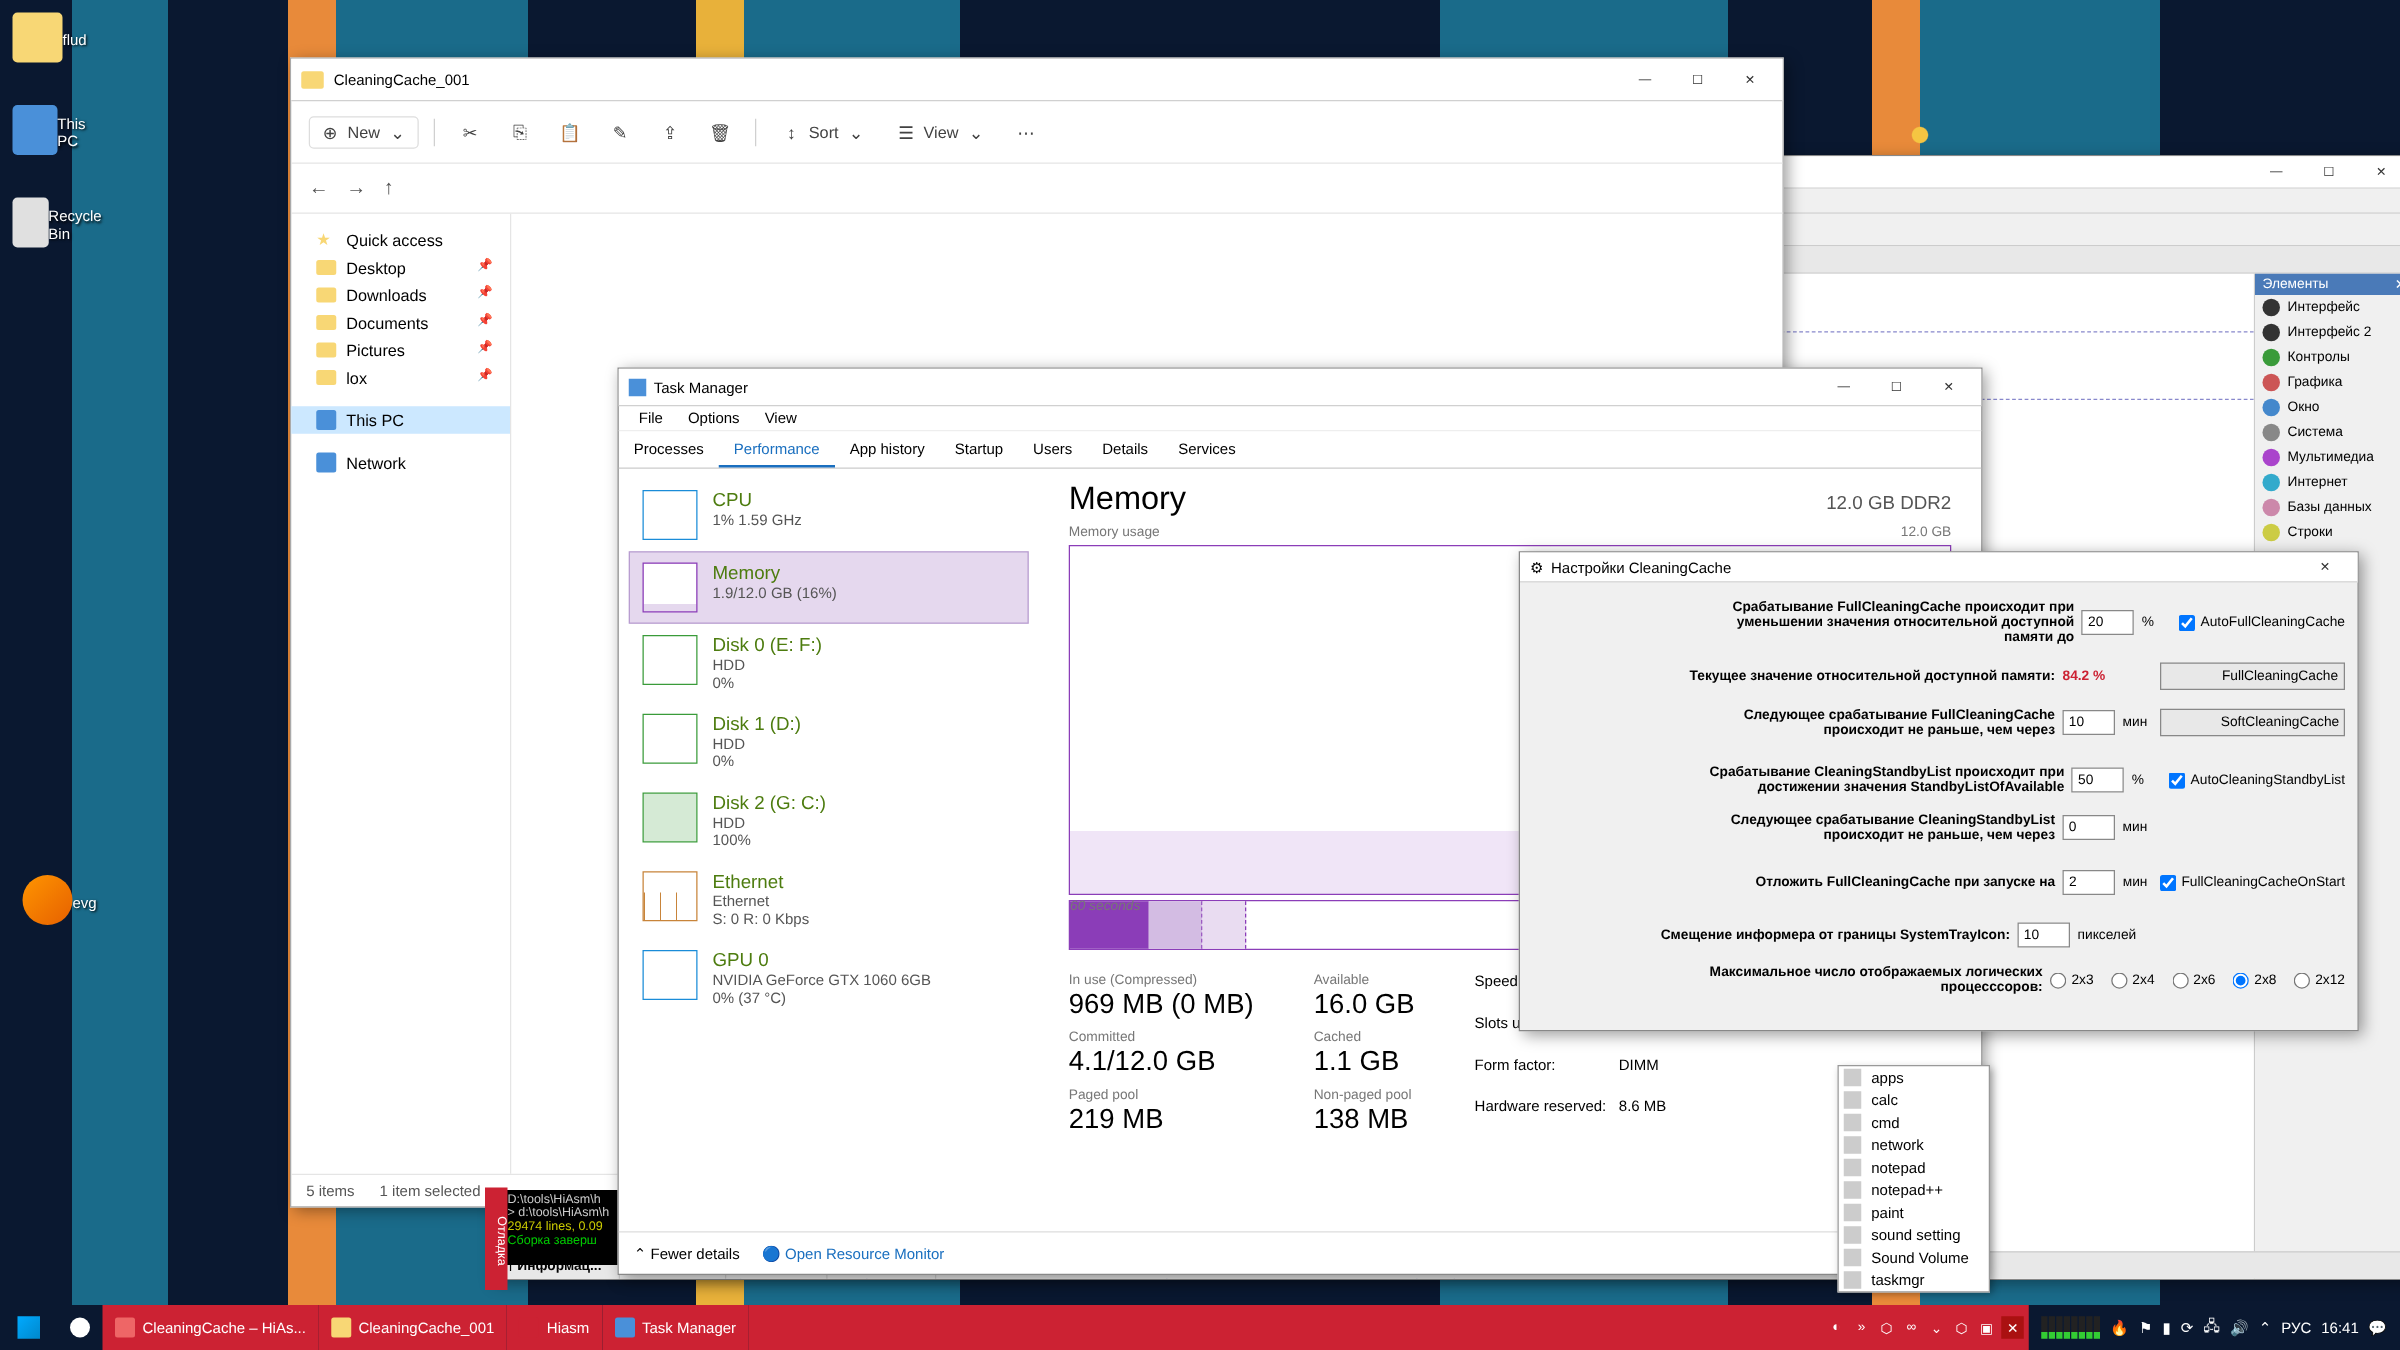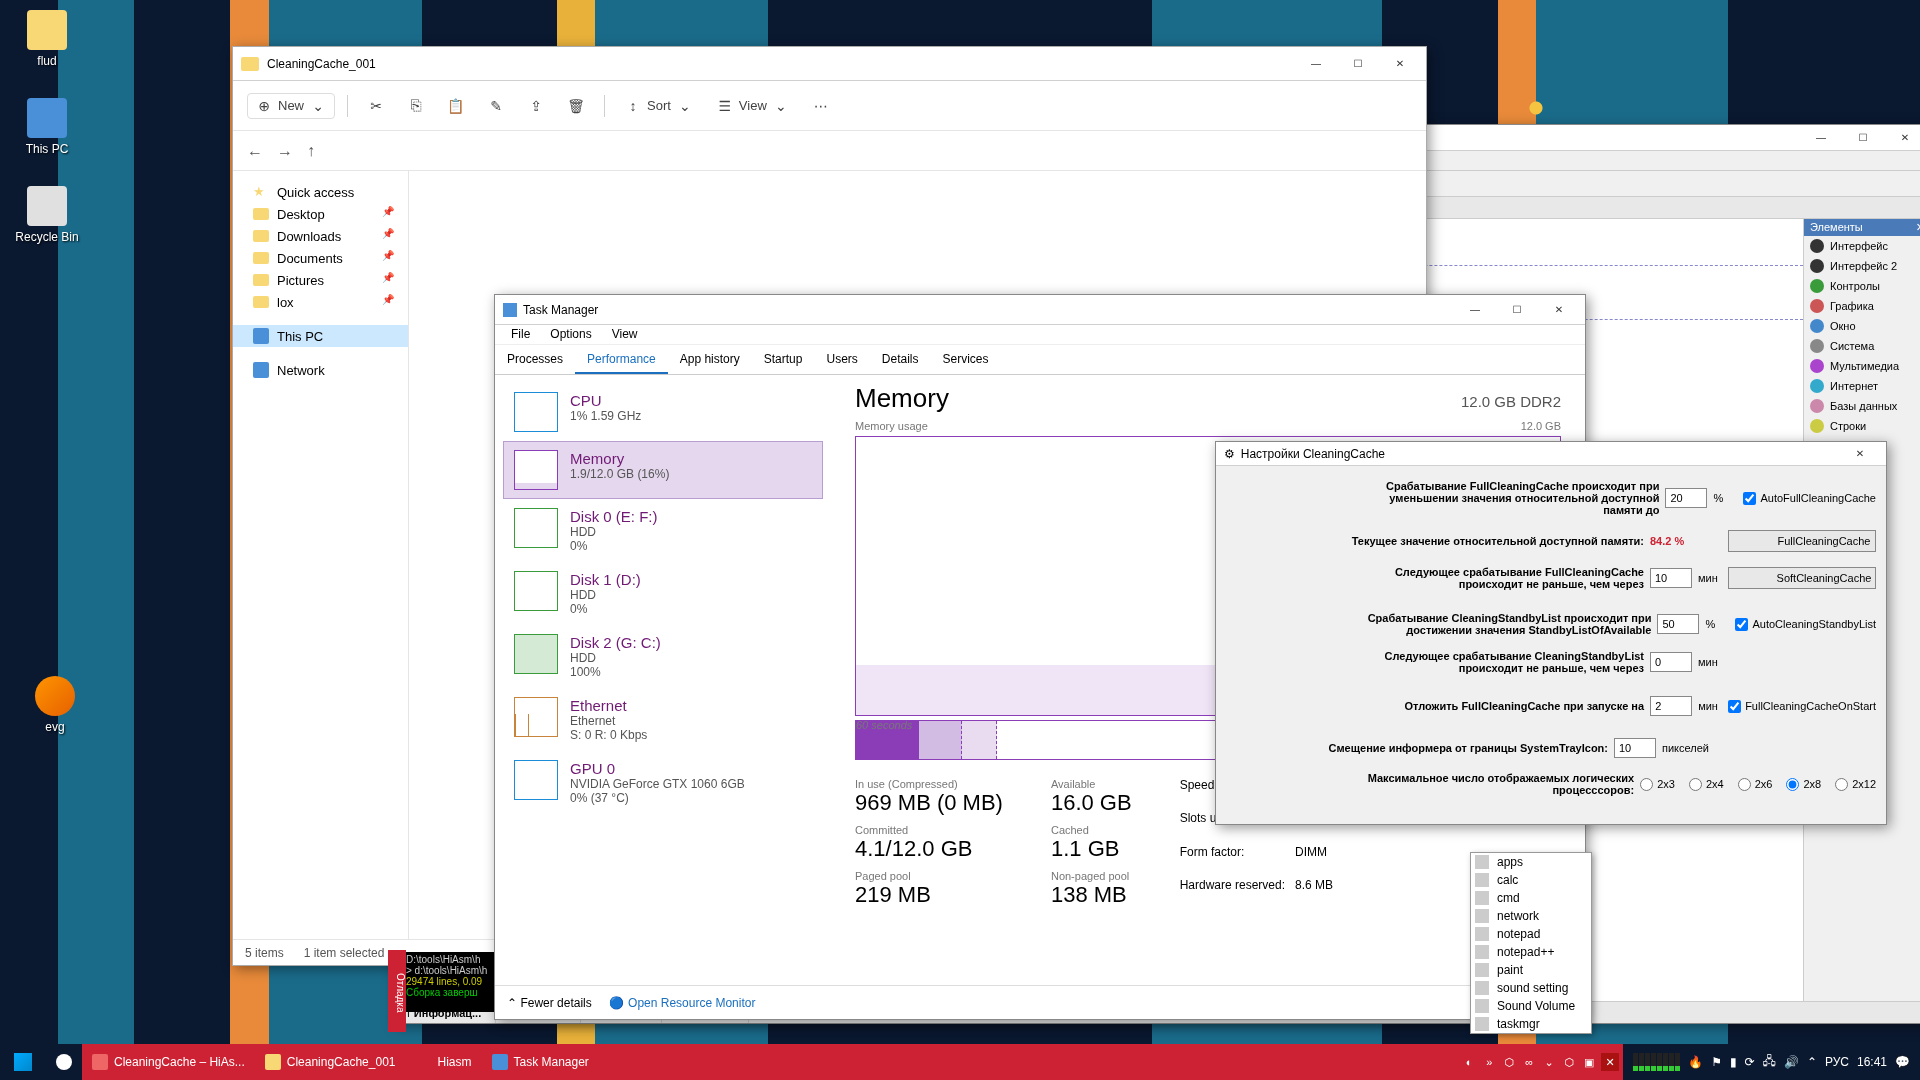--- a/index.html
+++ b/index.html
@@ -15,27 +15,27 @@
 }
 .desktop-bg::after { content:""; position:absolute; inset:0;
   background: radial-gradient(circle at 25% 8%, #f5c542 6px, transparent 7px),
               radial-gradient(circle at 45% 12%, #f5c542 5px, transparent 6px),
               radial-gradient(circle at 65% 6%, #f5c542 5px, transparent 6px),
               radial-gradient(circle at 80% 10%, #f5c542 6px, transparent 7px);
 }
 
 
 .desktop-icons { position: absolute; top: 10px; left: 10px; display: flex; flex-direction: column; gap: 30px; }
-.dicon { width: 74px; display: flex; flex-direction: column; align-items: center; color: #fff; font-size: 12px; text-shadow: 1px 1px 2px #000; }
+.dicon { width: 74px; display: flex; flex-direction: row; align-items: center; color: #fff; font-size: 12px; text-shadow: 1px 1px 2px #000; }
 .dicon-img { width: 40px; height: 40px; background: #ccc; border-radius: 4px; margin-bottom: 4px; }
 .dicon-img.folder { background: #f8d775; }
 .dicon-img.pc { background: #4a90d9; }
 .dicon-img.bin { background: #e0e0e0; }
 .dicon-img.ff { background: linear-gradient(135deg,#ff9500,#e66000); border-radius: 50%; }
-.dicon.evg { position: absolute; top: 676px; left: 18px; }
+.dicon.evg { position: absolute; top: 700px; left: 18px; }
 
 
 .win { position: absolute; background: #fff; border: 1px solid #888; box-shadow: 3px 3px 12px rgba(0,0,0,.4); display: flex; flex-direction: column; }
 .titlebar { height: 26px; display: flex; align-items: center; padding: 0 6px 0 8px; font-size: 12px; background: #f0f0f0; border-bottom: 1px solid #d0d0d0; }
 .titlebar .ttl { flex: 1; white-space: nowrap; overflow: hidden; }
 .titlebar .winbtns { display: flex; gap: 2px; }
 .titlebar .winbtns span { width: 40px; height: 22px; display: flex; align-items: center; justify-content: center; font-size: 10px; color: #333; }
 
 
 .explorer { left: 232px; top: 46px; width: 1195px; height: 920px; background:#fff; border:1px solid #aaa; }
@@ -100,21 +100,21 @@
 .tm-graph { width:44px; height:40px; border:1px solid; }
 .tm-graph.cpu { border-color:#1a8cd8; }
 .tm-graph.mem { border-color:#8b3db8; background:linear-gradient(to top,#e5d8ee 16%, #fff 16%); }
 .tm-graph.d0 { border-color:#3a9b3a; }
 .tm-graph.d1 { border-color:#3a9b3a; }
 .tm-graph.d2 { border-color:#3a9b3a; background:linear-gradient(to top,#d5ead5 100%, #fff 0); }
 .tm-graph.eth { border-color:#c8843a; position:relative; }
 .tm-graph.eth::after{content:"";position:absolute;left:0;right:0;bottom:0;height:22px;border-left:1px solid #c8843a;background:linear-gradient(90deg,transparent 0 30%,#c8843a 30% 32%,transparent 32% 60%,#c8843a 60% 62%,transparent 62%);}
 .tm-graph.gpu { border-color:#1a8cd8; }
 .tm-ilabel { display:flex; flex-direction:column; font-size:12px; color:#555; }
-.tm-ilabel .big { font-size:15px; color:#701a75; }
+.tm-ilabel .big { font-size:15px; color:#4d7c0f; }
 .tm-main { flex:1; padding:8px 24px; font-size:12px; }
 .tm-main h1 { font-size:26px; font-weight:400; }
 .tm-main .mtop { display:flex; justify-content:space-between; align-items:baseline; }
 .tm-main .mtop .spec { font-size:15px; color:#555; }
 .tm-chart { border:1px solid #8b3db8; height:280px; margin-top:4px; background:
   linear-gradient(to top, #f0e5f7 18%, #fff 18%),
   repeating-linear-gradient(0deg,#eee 0 1px,transparent 1px 28px),
   repeating-linear-gradient(90deg,#eee 0 1px,transparent 1px 48px); position:relative;font-style:italic; }
 .tm-chart .lab { position:absolute; font-size:11px; color:#777; }
 .tm-comp { height:40px; border:1px solid #8b3db8; margin-top:4px; display:flex; }

